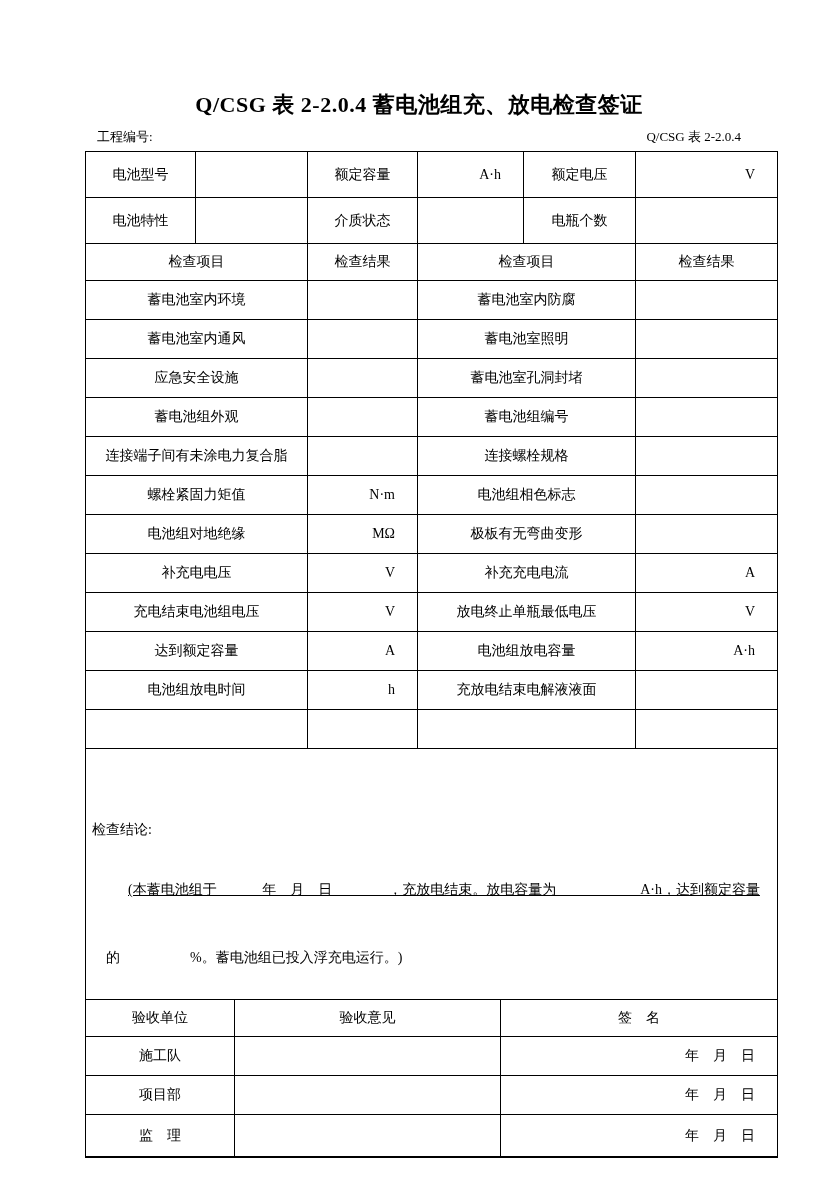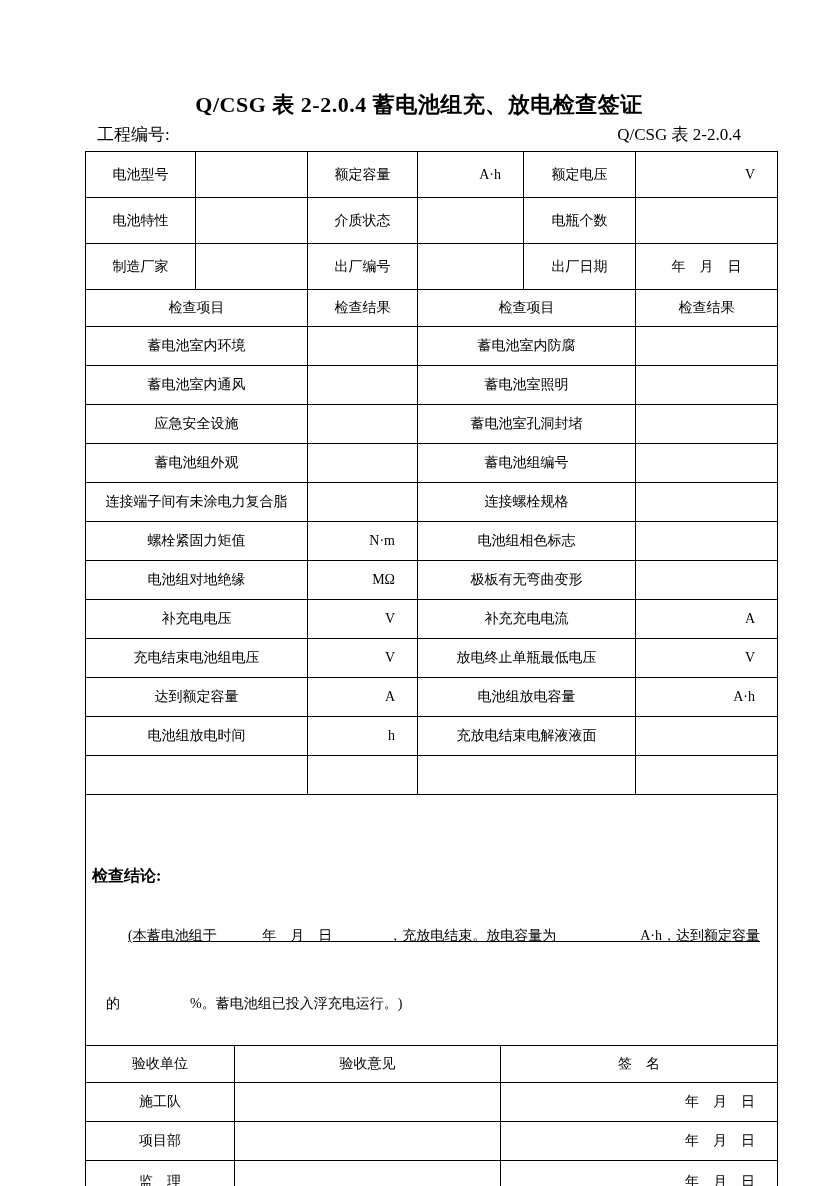--- a/index.html
+++ b/index.html
@@ -9,40 +9,40 @@
     overflow:hidden;
   }
   .page-title {
     position:absolute; left:0; right:0; top:90px;
     text-align:center; font-size:22px; font-weight:bold;
     letter-spacing:0.5px; white-space:pre;
   }
   .doc { position:absolute; left:85px; top:128px; width:692px; }
   .meta {
     display:flex; justify-content:space-between; align-items:flex-end;
-    font-size:17px; padding-left:12px; padding-right:36px;
+    font-size:13px; padding-left:12px; padding-right:36px;
     height:18px; margin-bottom:5px; white-space:pre;
   }
   table { border-collapse:collapse; table-layout:fixed; width:692px; }
   td {
     border:1px solid #000; font-size:14px; padding:0;
     overflow:hidden; text-align:center; vertical-align:middle;
     white-space:pre;
   }
   tr.info-r  td { height:45px; }
   tr.hdr     td { height:36px; }
   tr.chk     td { height:38px; }
   tr.acc-h   td { height:36px; }
   tr.acc-r   td { height:38px; }
   tr.acc-last td { height:41px; }
   .unit  { text-align:right; padding-right:22px; }
   .fill  { }
   .sign  { text-align:right; padding-right:22px; }
   .concl-cell { height:158px; vertical-align:top; text-align:left; padding-left:6px; }
-  .concl-label { margin-top:40px; line-height:18px; font-size:16px;font-weight:bold; }
+  .concl-label { margin-top:40px; line-height:18px; font-size:14px; }
   .concl-line  { white-space:pre; font-size:14px; line-height:18px; }
   .cl1 { margin-top:10px; margin-left:36px;text-decoration:underline; }
   .cl2 { margin-top:18px; margin-left:14px; }
   .acc-table { margin-top:-1px; border-bottom:2px solid #000; }
 </style>
 </head>
 <body>
 
 <div class="page">
 
@@ -74,28 +74,20 @@
         <td>额定电压</td>
         <td class="unit">V</td>
       </tr>
       <tr class="info-r">
         <td>电池特性</td>
         <td class="fill"></td>
         <td>介质状态</td>
         <td class="fill"></td>
         <td>电瓶个数</td>
         <td class="fill"></td>
-      </tr>
-      <tr class="info-r">
-        <td>制造厂家</td>
-        <td class="fill"></td>
-        <td>出厂编号</td>
-        <td class="fill"></td>
-        <td>出厂日期</td>
-        <td>年　月　日</td>
       </tr>
 
       <tr class="hdr">
         <td colspan="2">检查项目</td>
         <td>检查结果</td>
         <td colspan="2">检查项目</td>
         <td>检查结果</td>
       </tr>
 
       <tr class="chk">

